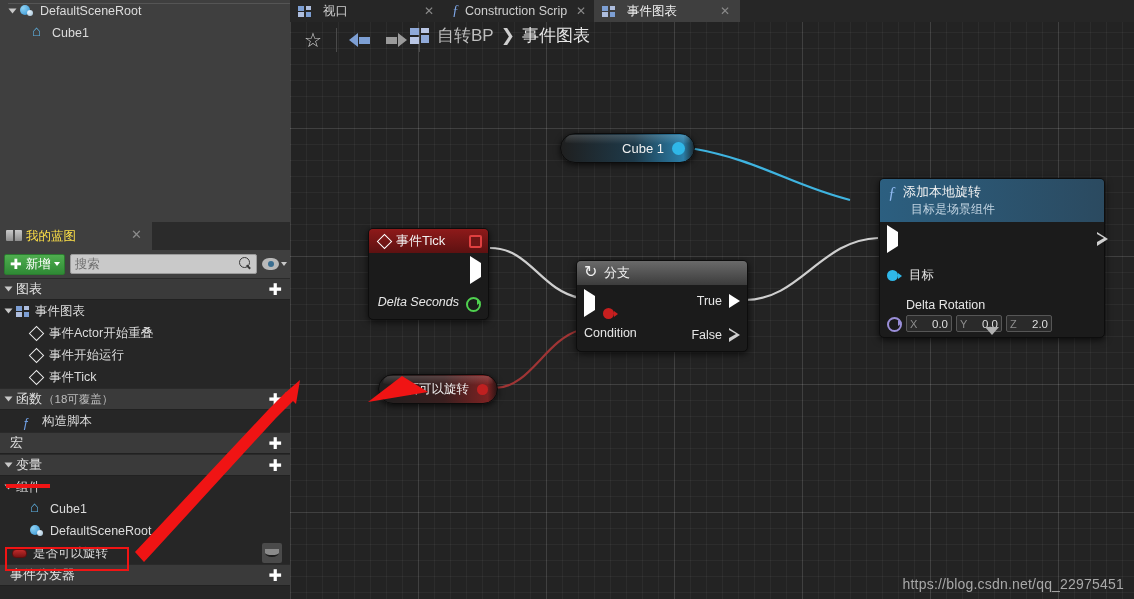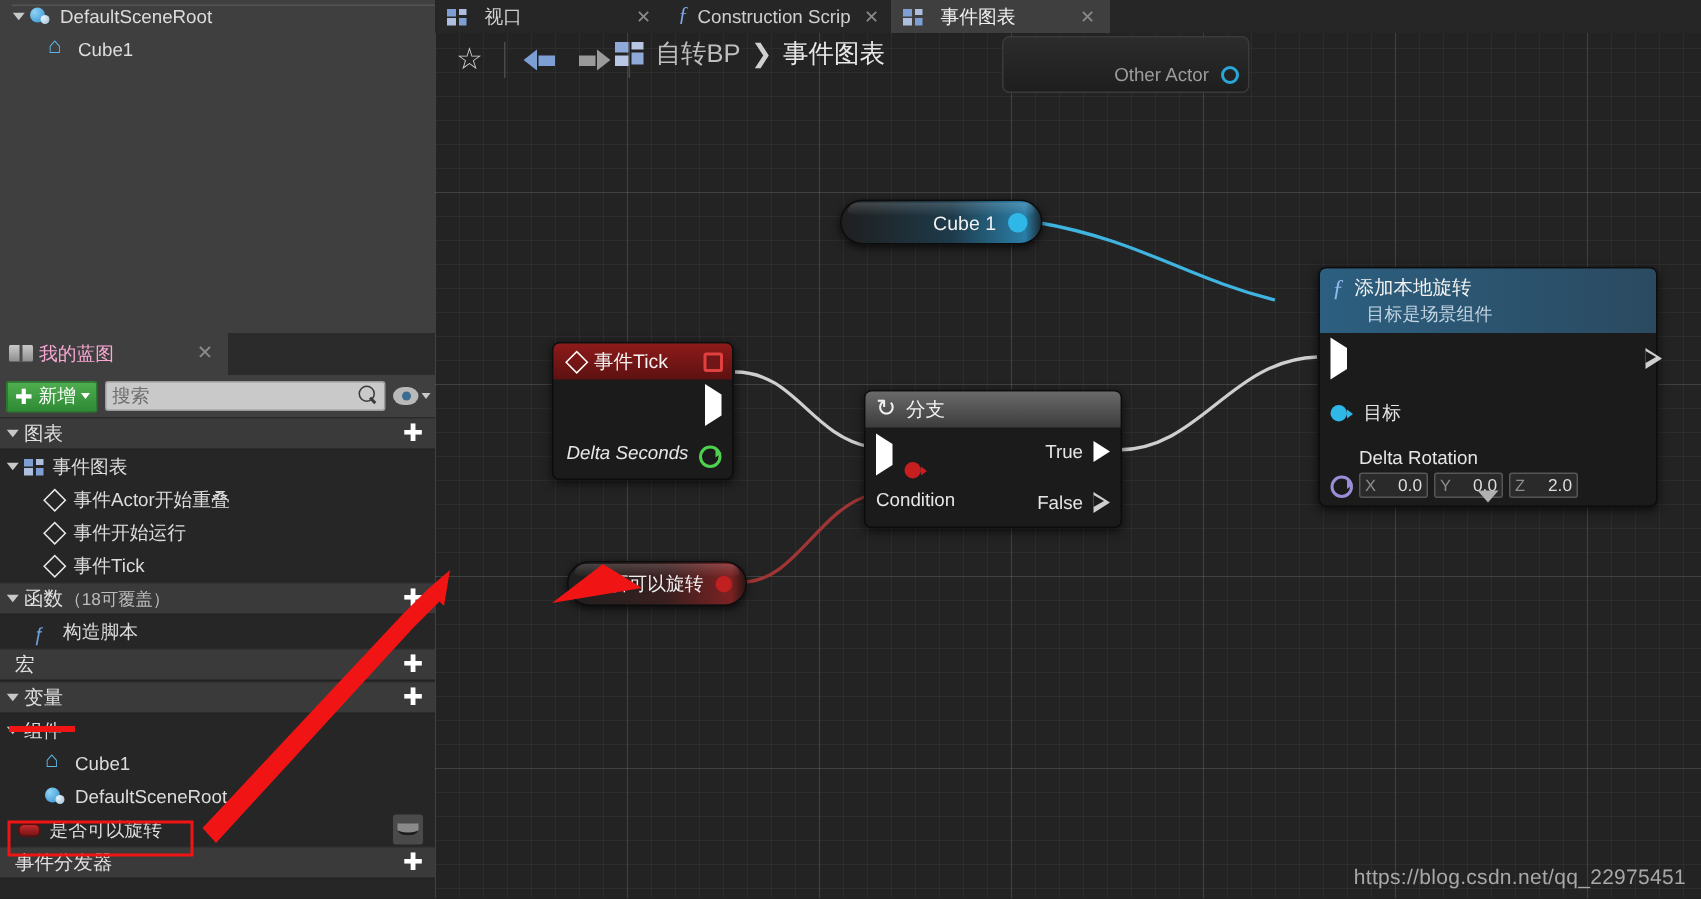--- a/index.html
+++ b/index.html
@@ -30,21 +30,21 @@
   .ico-scene:after { content:""; position:absolute; left:7px; top:6px; width:6px; height:6px;
         border-radius:50%; background:radial-gradient(circle at 30% 30%, #e8f4ff, #9dbdd0); }
   .ico-cube { width:14px; height:14px; position:relative; }
   .ico-cube:before { content:"⌂"; position:absolute; left:0; top:-4px; font-size:15px; color:#5fb4e6; }
 
   
   #mybp-panel { position:absolute; left:0; top:222px; width:290px; height:377px; background:#262626; }
   #mybp-tabstrip { position:relative; height:28px; background:#2b2b2b; }
   #mybp-tab { position:absolute; left:0; top:0; width:152px; height:28px; background:#3f3f3f;
               display:flex; align-items:center; padding:0 6px; }
-  #mybp-tab .tabtitle { font-size:12.5px; color:#f9a8d4; margin-left:4px; }
+  #mybp-tab .tabtitle { font-size:12.5px; color:#fde047; margin-left:4px; }
   #mybp-tab .tabclose { position:absolute; right:10px; top:6px; color:#8c8c8c; font-size:13px; line-height:14px; }
   .ico-book { width:16px; height:12px; position:relative; flex:none; }
   .ico-book:before { content:""; position:absolute; left:0; top:0; width:16px; height:11px;
         background:linear-gradient(#c9c9c9,#8e8e8e); border-radius:1px; }
   .ico-book:after { content:""; position:absolute; left:7px; top:0; width:2px; height:11px; background:#4a4a4a; }
 
   #mybp-toolbar { position:relative; height:28px; background:#3f3f3f; display:flex;
                   align-items:center; padding:0 4px; gap:5px; }
   #add-new-btn { height:21px; background:linear-gradient(#4fae4f,#2f8a35); border:1px solid #2b7a2f;
                  border-radius:2px; display:flex; align-items:center; padding:0 5px; gap:4px; color:#fff;
@@ -477,24 +477,20 @@
         </span>
         <span class="expander"></span>
       </div>
     </div>
 
     <div class="pill-node" id="node-canrot">
       <span class="pname">是否可以旋转</span>
       <span class="pin-dot-red"></span>
     </div>
 
-    <div id="ghost-node">
-      <span class="ghost-label">Other Actor</span>
-      <span class="ghost-pin"></span>
-    </div>
 
     <div id="graph-toolbar">
       <div class="tb-btn">
         <span class="ico-star">☆</span>
       </div>
       <div class="tb-sep"></div>
       <div class="tb-btn">
         <span class="arrow-ico arrow-back">
           <span class="shaft"></span>
             <span class="head"></span>

